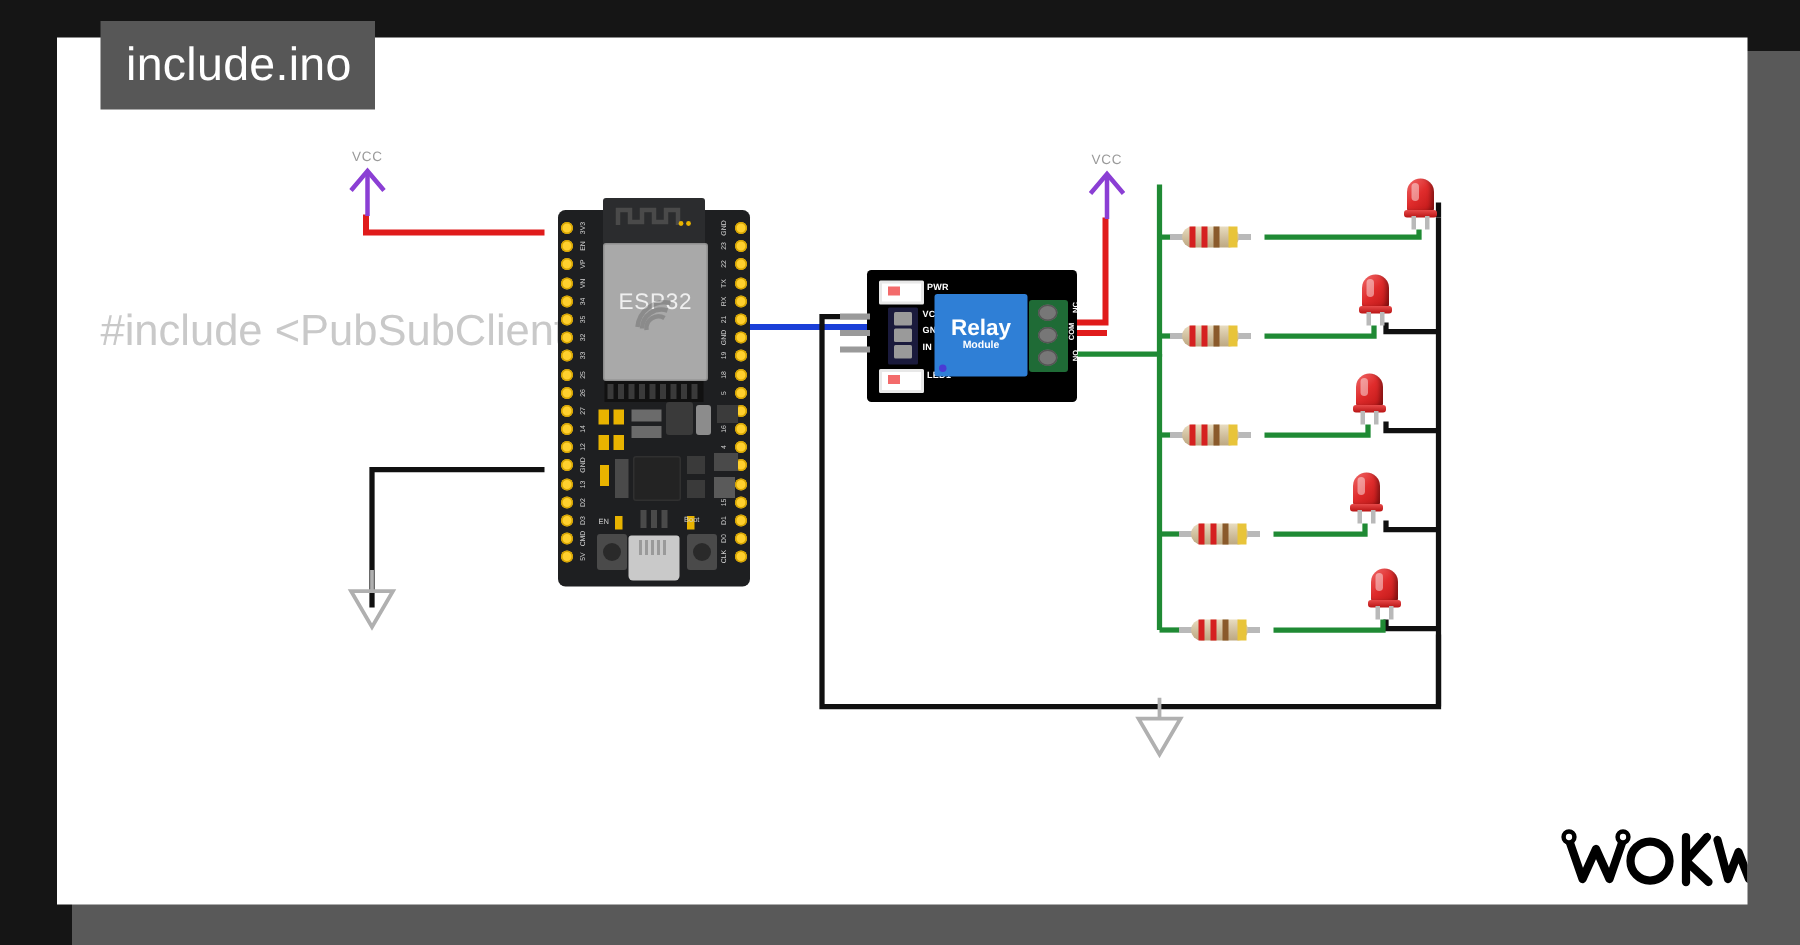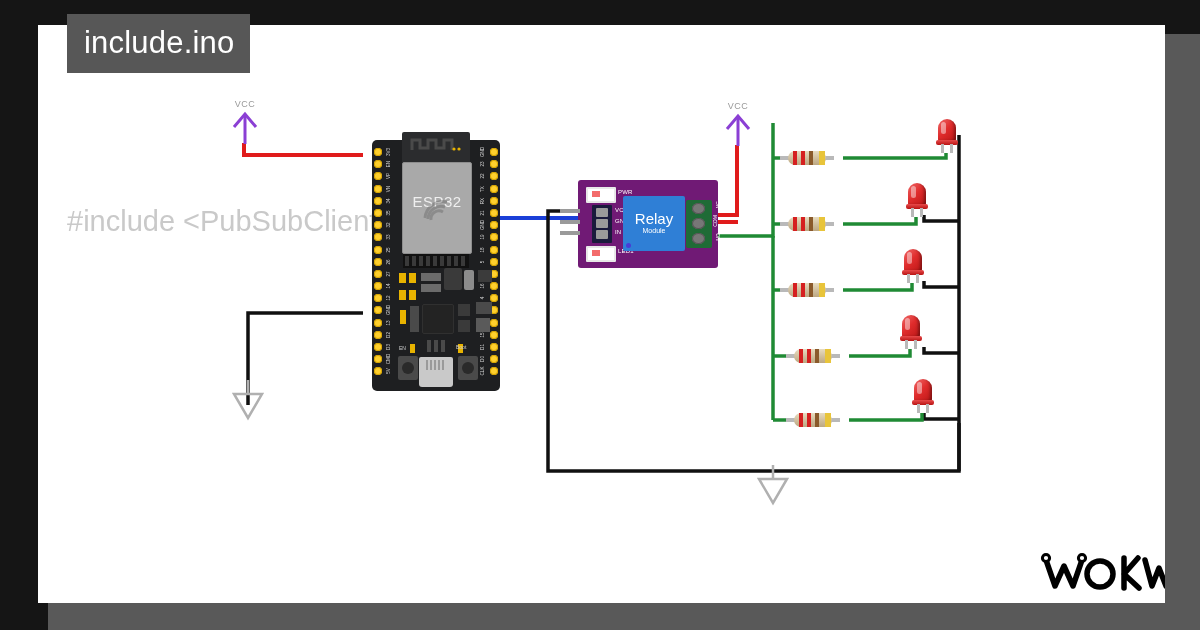--- a/index.html
+++ b/index.html
@@ -132,21 +132,21 @@
     background:#c9c9c9;border-radius:2px 2px 3px 3px;
   }
   .usb::before{
     content:"";position:absolute;left:7px;top:3px;width:20px;height:10px;
     background:repeating-linear-gradient(90deg,#9a9a9a 0 2px,#c9c9c9 2px 4px);
   }
 
   
   .relay{
     position:absolute;left:578px;top:178px;width:140px;height:88px;
-    background:#701a75;border-radius:3px;z-index:20;
+    background:#000000;border-radius:3px;z-index:20;font-weight:bold;
   }
   .relay .blue-box{
     position:absolute;left:45px;top:16px;width:62px;height:55px;
     background:#2f7fd6;border-radius:2px;
     display:flex;flex-direction:column;align-items:center;justify-content:center;
   }
   .relay .blue-box .t1{color:#fff;font-size:15px;line-height:15px;}
   .relay .blue-box .t2{color:#fff;font-size:7px;line-height:10px;}
   .relay .hdr{
     position:absolute;left:14px;top:25px;width:20px;height:38px;

